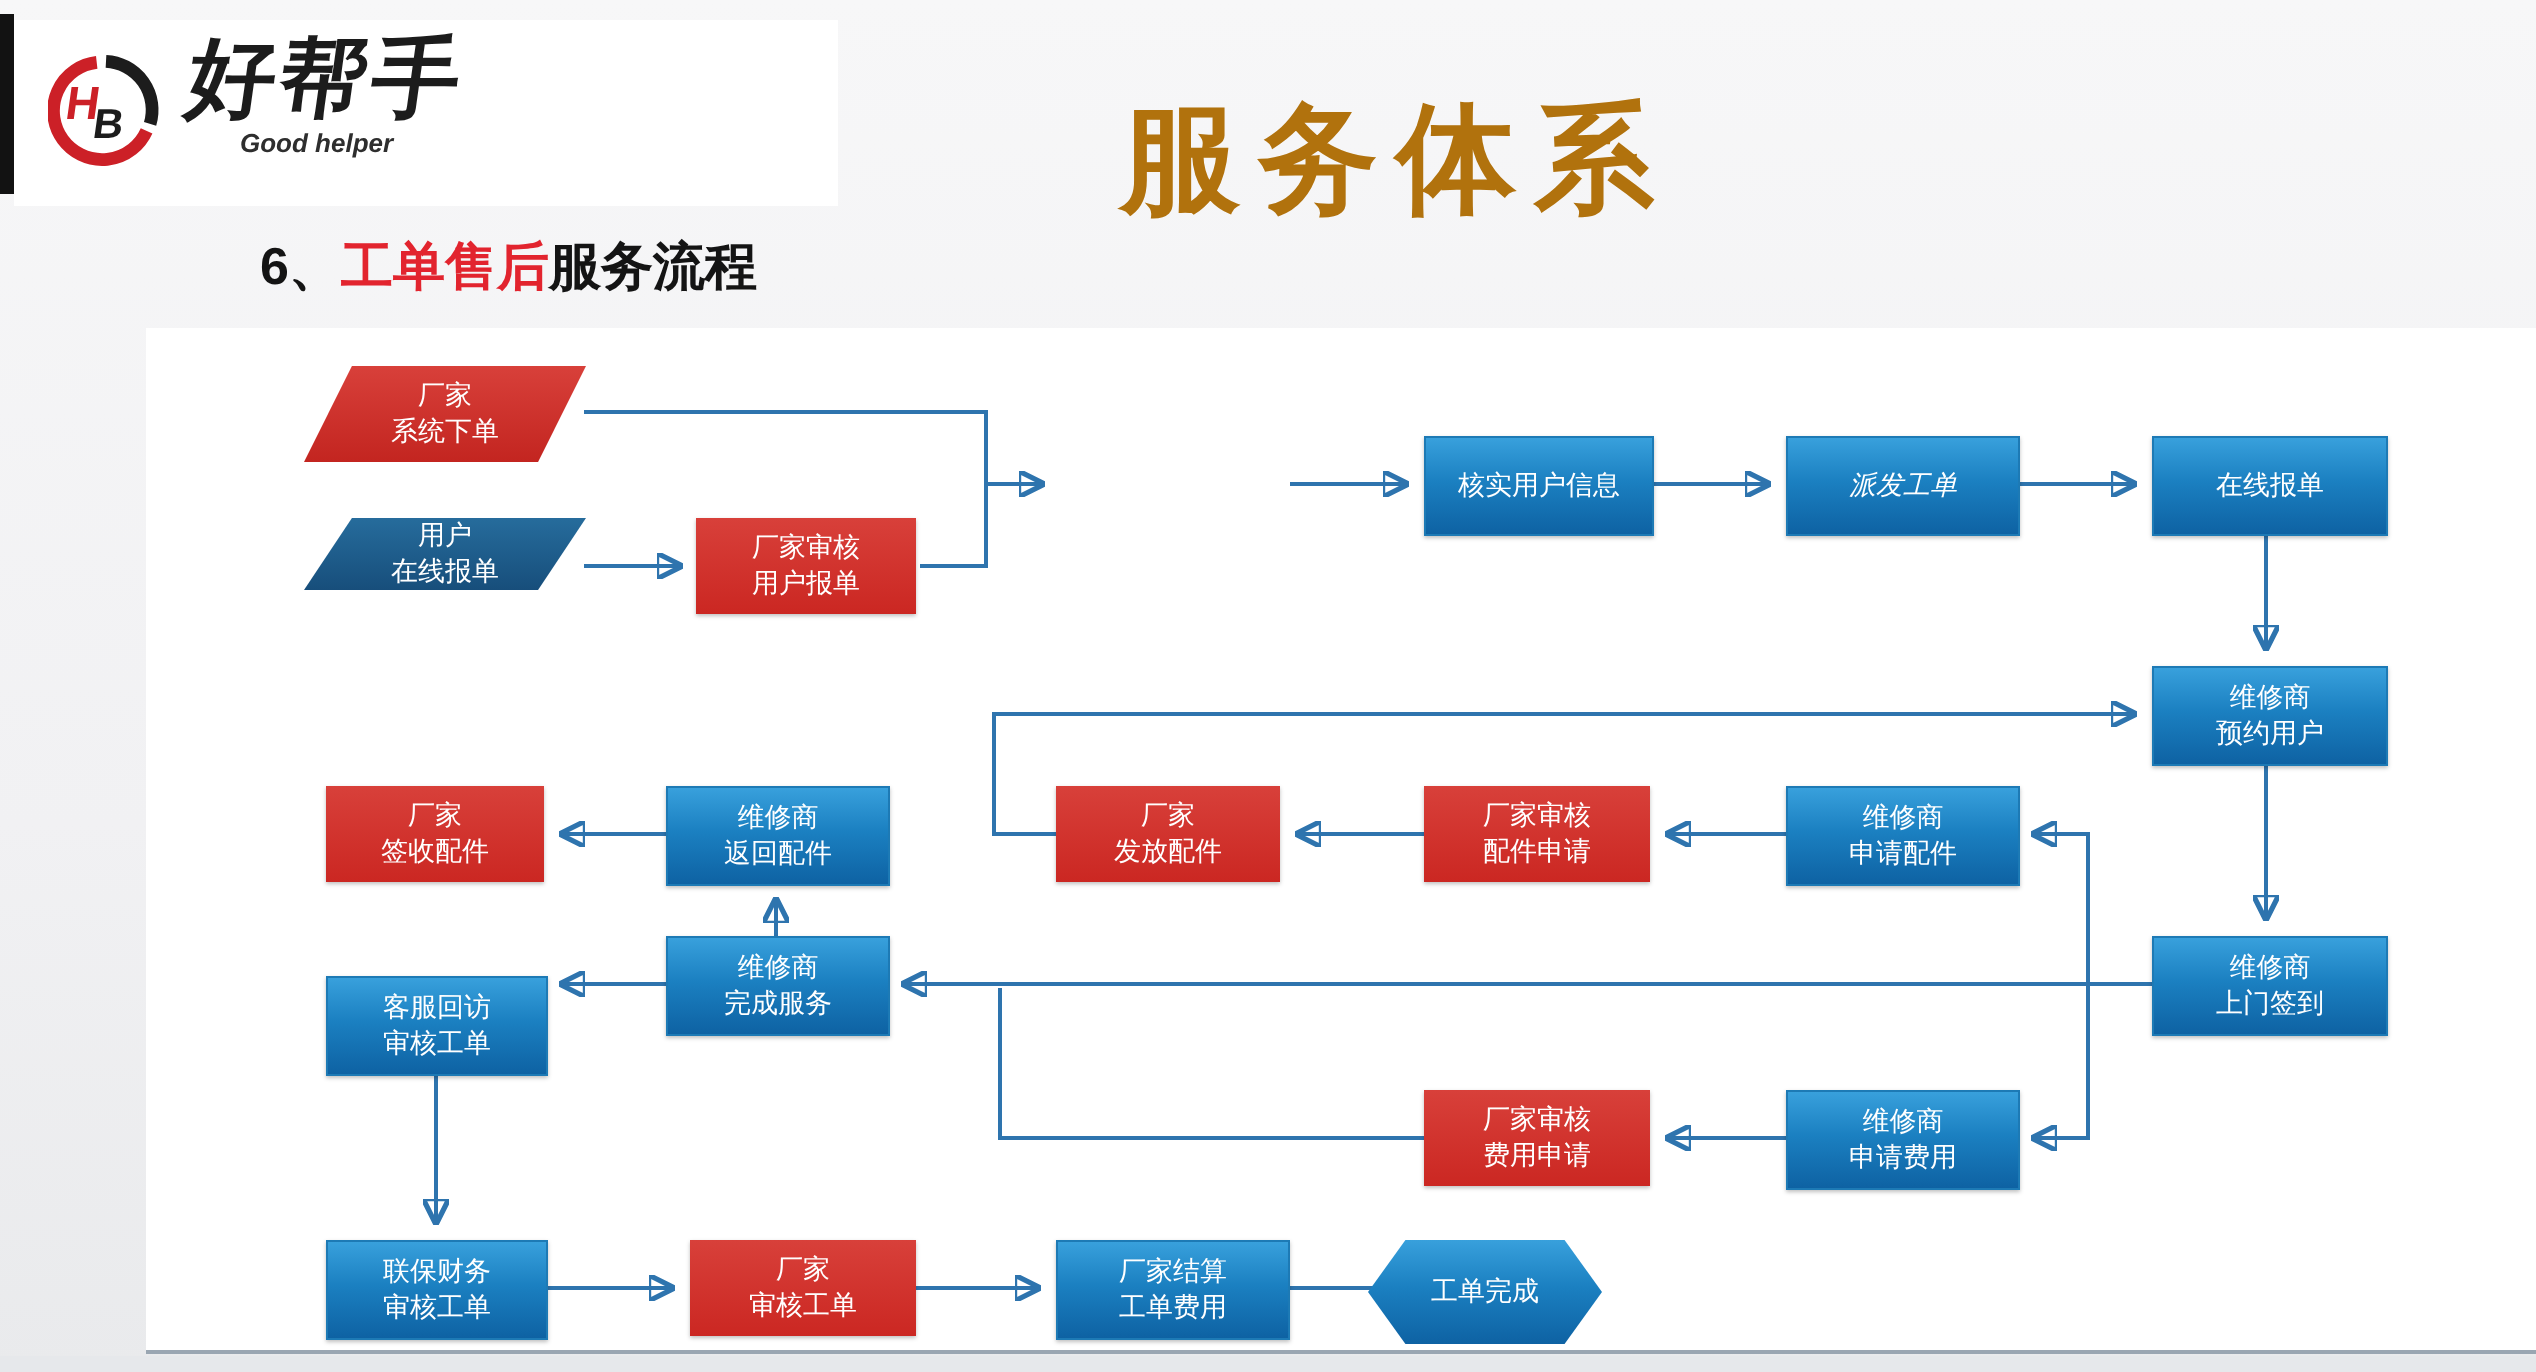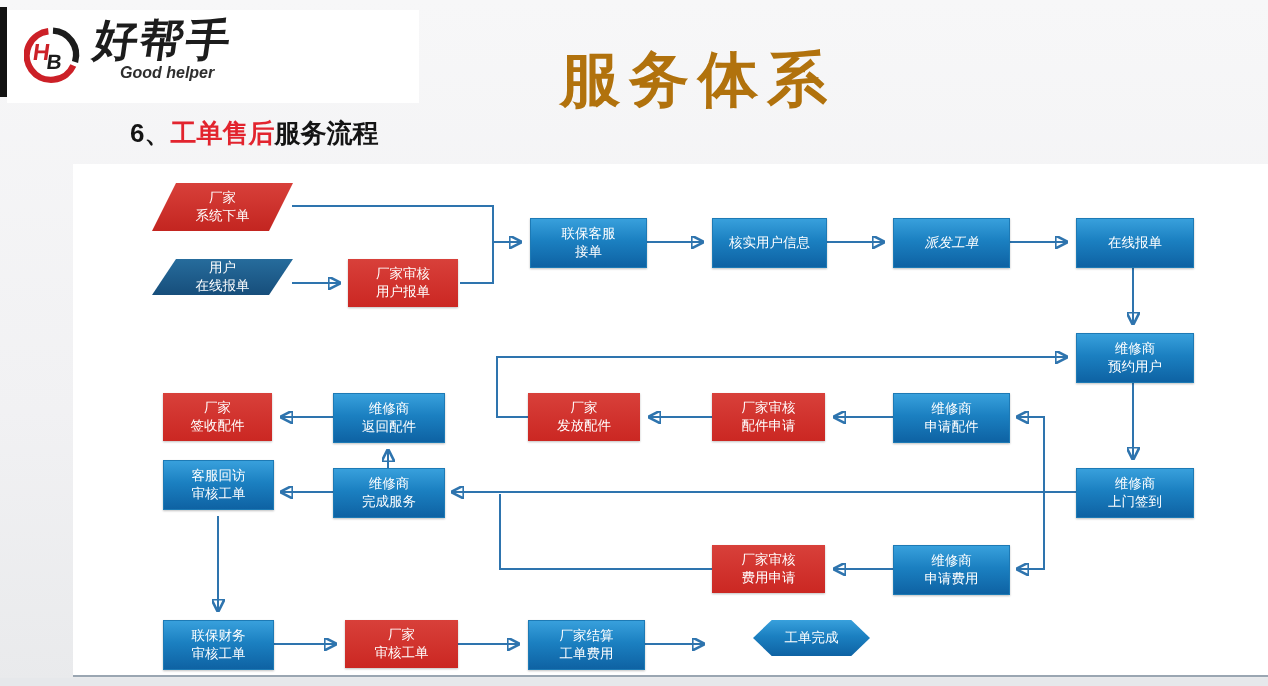--- a/index.html
+++ b/index.html
@@ -5,21 +5,21 @@
   html,body{margin:0;padding:0;}
   body{width:1268px;height:686px;overflow:hidden;font-family:"Liberation Sans","DejaVu Sans",sans-serif;}
   .slide{position:relative;width:1268px;height:686px;background:linear-gradient(180deg,#f7f7f8 0%,#f1f1f3 60%,#e9eaec 100%);}
   
   .black-strip{position:absolute;left:0;top:7;width:7px;height:90px;background:#121212;top:7px;}
   .logo-plate{position:absolute;left:7px;top:10px;width:412px;height:93px;background:#ffffff;}
   .logo{position:absolute;left:24px;top:18px;display:flex;align-items:flex-start;}
   .logo-icon{width:58px;height:58px;margin-top:8px;}
   .brand-block{margin-left:12px;}
   .brand-cn{font-size:44px;font-weight:900;color:#1c1c1c;transform:skewX(-8deg);letter-spacing:2px;line-height:1.0;font-family:"DejaVu Sans",sans-serif;}
-  .brand-en{font-size:16px;font-weight:bold;font-style:italic;color:#2e2e2e;margin-top:2px;margin-left:26px;}
+  .brand-en{font-size:13px;font-weight:bold;font-style:italic;color:#2e2e2e;margin-top:2px;margin-left:26px;}
   .page-title{position:absolute;left:560px;top:40px;font-size:60px;font-weight:bold;color:#b1720d;letter-spacing:9px;}
   .subtitle{position:absolute;left:130px;top:116px;font-size:26px;font-weight:bold;color:#141414;}
   .subtitle .hl{color:#e2242e;}
   
   .panel{position:absolute;left:73px;top:164px;width:1195px;height:511px;background:#ffffff;border-bottom:2px solid #9aa6b2;}
   .bottom-strip{position:absolute;left:0;top:678px;width:1268px;height:8px;background:#e6e8eb;}
   
   .node{position:absolute;display:flex;align-items:center;justify-content:center;text-align:center;color:#fff;font-size:13.5px;line-height:1.3;white-space:pre-line;font-weight:normal;}
   .rect-blue{background:linear-gradient(180deg,#38a0dc 0%,#1b80c1 45%,#0e62a3 100%);border:1px solid #1d7ab5;box-shadow:0 1px 2px rgba(0,0,0,.25);}
   .rect-red{background:linear-gradient(180deg,#d8403a 0%,#cb2722 100%);box-shadow:0 1px 2px rgba(0,0,0,.25);}
@@ -87,49 +87,47 @@
     <path d="M458,644 H519" marker-end="url(#arr)"></path>
     <path d="M643,644 H704" marker-end="url(#arr)"></path>
   </svg>
 
   <div class="node para para-red" style="left:152px;top:183px;width:141px;height:48px;">厂家
 系统下单</div>
   <div class="node para para-blue" style="left:152px;top:259px;width:141px;height:36px;">用户
 在线报单</div>
   <div class="node rect-red" style="left:348px;top:259px;width:110px;height:48px;">厂家审核
 用户报单</div>
-  <div class="node rect-blue" style="left:530px;top:218px;width:115px;height:48px;">联保客服
-接单</div>
   <div class="node rect-blue" style="left:712px;top:218px;width:113px;height:48px;">核实用户信息</div>
   <div class="node rect-blue" style="left:893px;top:218px;width:115px;height:48px;font-style:italic;">派发工单</div>
   <div class="node rect-blue" style="left:1076px;top:218px;width:116px;height:48px;">在线报单</div>
   <div class="node rect-blue" style="left:1076px;top:333px;width:116px;height:48px;">维修商
 预约用户</div>
   <div class="node rect-blue" style="left:1076px;top:468px;width:116px;height:48px;">维修商
 上门签到</div>
   <div class="node rect-red" style="left:163px;top:393px;width:109px;height:48px;">厂家
 签收配件</div>
   <div class="node rect-blue" style="left:333px;top:393px;width:110px;height:48px;">维修商
 返回配件</div>
   <div class="node rect-red" style="left:528px;top:393px;width:112px;height:48px;">厂家
 发放配件</div>
   <div class="node rect-red" style="left:712px;top:393px;width:113px;height:48px;">厂家审核
 配件申请</div>
   <div class="node rect-blue" style="left:893px;top:393px;width:115px;height:48px;">维修商
 申请配件</div>
-  <div class="node rect-blue" style="left:163px;top:460px;width:109px;height:48px;">客服回访
+  <div class="node rect-blue" style="left:163px;top:488px;width:109px;height:48px;">客服回访
 审核工单</div>
   <div class="node rect-blue" style="left:333px;top:468px;width:110px;height:48px;">维修商
 完成服务</div>
   <div class="node rect-red" style="left:712px;top:545px;width:113px;height:48px;">厂家审核
 费用申请</div>
   <div class="node rect-blue" style="left:893px;top:545px;width:115px;height:48px;">维修商
 申请费用</div>
   <div class="node rect-blue" style="left:163px;top:620px;width:109px;height:48px;">联保财务
 审核工单</div>
   <div class="node rect-red" style="left:345px;top:620px;width:113px;height:48px;">厂家
 审核工单</div>
   <div class="node rect-blue" style="left:528px;top:620px;width:115px;height:48px;text-align:center;">厂家结算
 工单费用</div>
-  <div class="node hex-blue" style="left:753px;top:620px;width:117px;height:36px;">工单完成</div>
+  <div class="node hex-blue" style="left:684px;top:620px;width:117px;height:52px;">工单完成</div>
 
   <div class="bottom-strip"></div>
 </div>
 
 </body></html>

